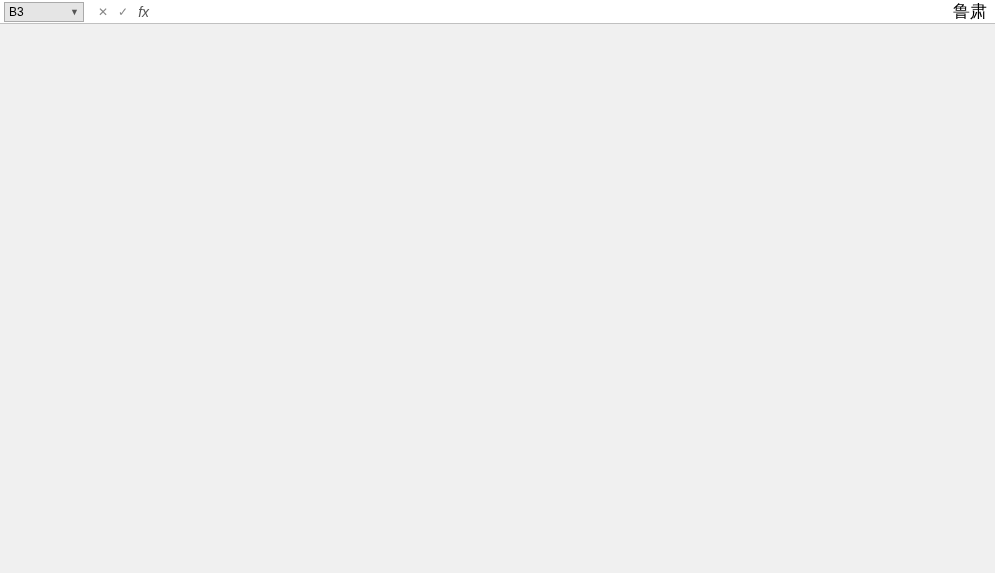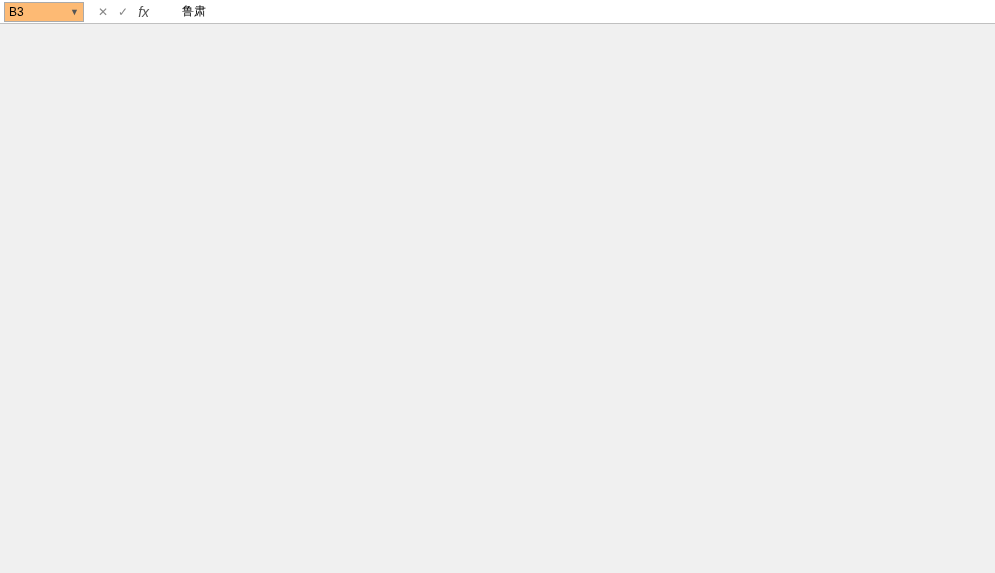--- a/index.html
+++ b/index.html
@@ -14,21 +14,21 @@
       align-items: center;
       background: #fff;
       border-bottom: 1px solid #c0c0c0;
       height: 24px;
       padding: 0 4px;
     }
     .name-box {
       width: 80px;
       height: 20px;
       border: 1px solid #aaa;
-      background: #fdba74;
+      background: #e5e5e5;
       padding: 0 4px;
       display: flex;
       align-items: center;
       justify-content: space-between;
       font-size: 12px;
     }
     .name-box-arrow { color: #555; font-size: 9px; }
     .fx-group {
       display: flex;
       align-items: center;
@@ -37,22 +37,23 @@
       color: #888;
     }
     .fx-cancel, .fx-confirm { font-size: 12px; cursor: default; }
     .fx-label { font-style: italic; font-size: 14px; color: #555; }
     .fx-input {
       margin-left: 29px;
       flex: 1;
       height: 20px;
       border: none;
       padding: 0 4px;
-      font-size: 12px;
+      font-size: 17px;
       outline: none;
+      text-align: right;
     }
     .sheet-area {
       position: relative;
       background: #fff;
     }
     .corner {
       position: absolute;
       left: 0; top: 0;
       width: 22px; height: 22px;
       background: #e8e8e8;

